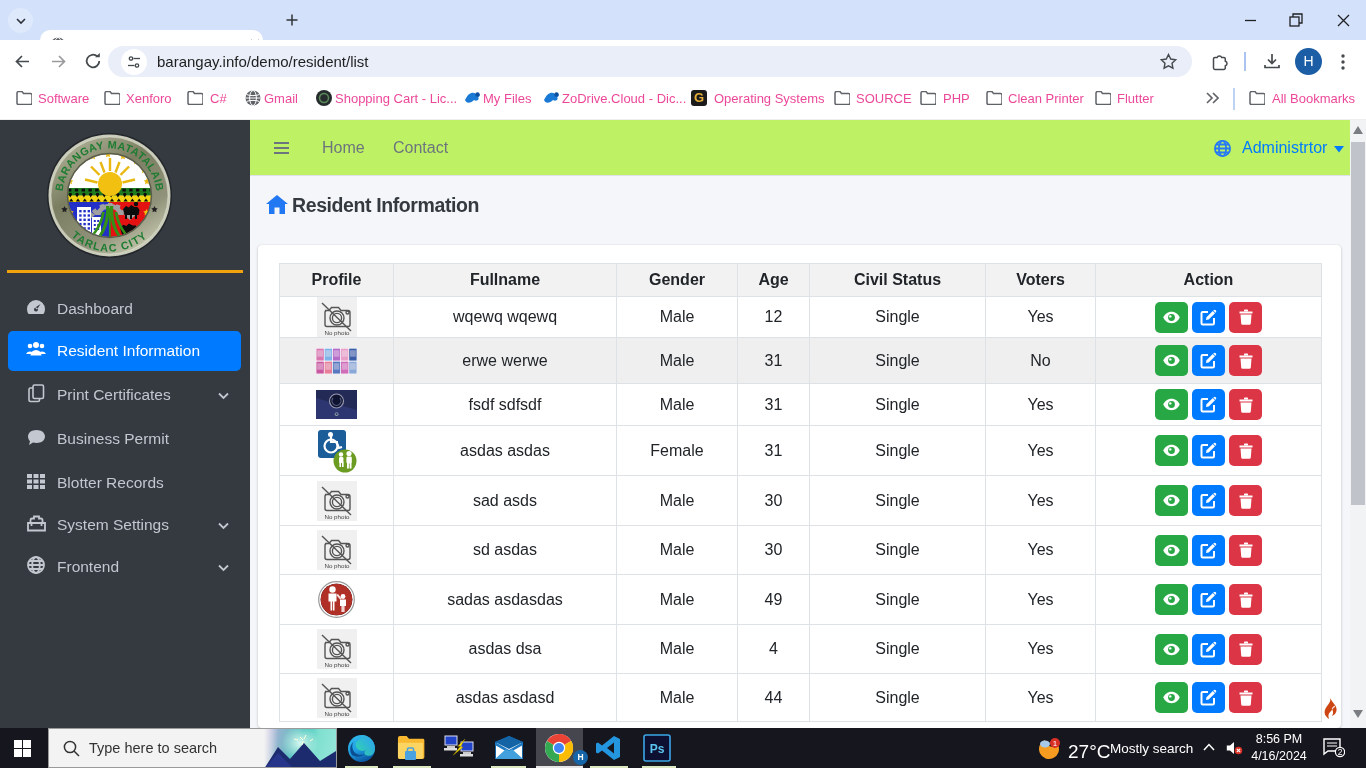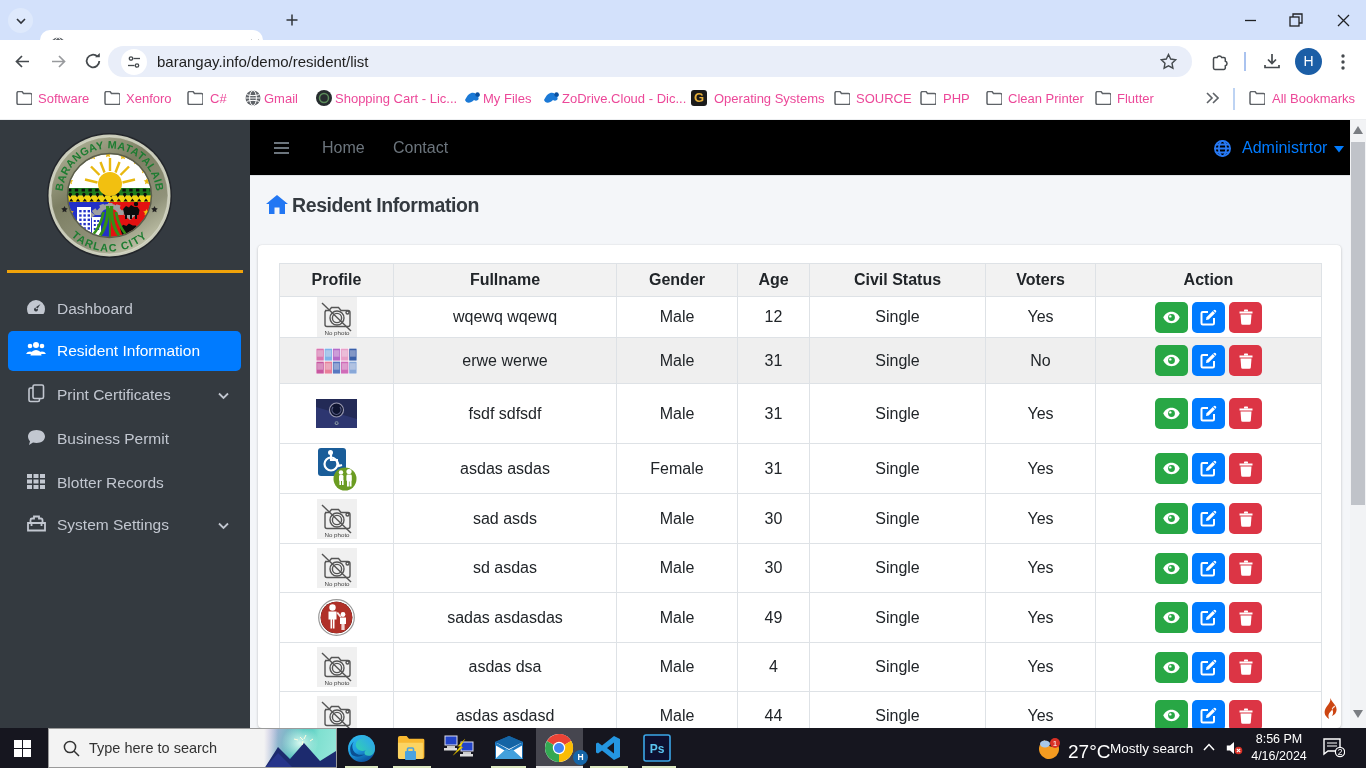--- a/index.html
+++ b/index.html
@@ -10,21 +10,21 @@
   #tabsearch { left:8px; top:8px; width:25px; height:25px; border-radius:13px; background:#dee9fc; display:flex; align-items:center; justify-content:center; }
   #activetab { left:40px; top:6px; width:223px; height:34px; background:#fff; border-radius:10px 10px 0 0;margin-top:24px; }
   .tabtitle { position:absolute; left:33px; top:9px; font-size:13px; color:#3c4043; }
   #toolbar { left:0; top:40px; width:1366px; height:38px; background:#fff; }
   #omnibox { left:108px; top:46px; width:1084px; height:31px; border-radius:15.5px; background:#e9eef9; }
   #bookmarks { left:0; top:78px; width:1366px; height:42px; background:#fff; border-bottom:1px solid #eceef0; }
   .bm { position:absolute; top:12.5px; font-size:13px; color:#ec4899; white-space:nowrap; }
   
   #viewport { left:0; top:120px; width:1366px; height:608px; background:#f4f6f9; overflow:hidden; }
   #sidebar { left:0; top:0; width:250px; height:608px; background:#343a40; }
-  #navbar { left:250px; top:0; width:1100px; height:56px; background:#000000; border-bottom:1px solid #dee2e6; }
+  #navbar { left:250px; top:0; width:1100px; height:56px; background:#bef264; border-bottom:1px solid #dee2e6; }
   .navlink { position:absolute; top:19px; font-size:16px; color:#6c757d; }
   .menuitem { position:absolute; left:8px; width:233px; height:40px; color:#c2c7d0; font-size:15.5px; display:flex; align-items:center; }
   .menuitem .ic { width:36px; margin-left:10px; text-align:center; flex:0 0 36px; }
   .menuitem .txt { margin-left:3px; }
   .menuitem .chev { position:absolute; right:12px; }
   
   #ph-title { left:292px; top:194px; font-size:19.5px; letter-spacing:-0.4px; font-weight:bold; color:#343a40; }
   #addbtn { left:1186px; top:193px; width:143px; height:34px; background:#17a2b8; border-radius:4px; color:#fff; font-size:12px; letter-spacing:0.1px; font-weight:bold; white-space:nowrap; display:flex; align-items:center; justify-content:center; }
   #card { left:258px; top:245px; width:1083px; height:483px; background:#fff; border-radius:4px; box-shadow:0 0 1px rgba(0,0,0,.125),0 1px 3px rgba(0,0,0,.2); }
   table { border-collapse:collapse; position:absolute; left:21px; top:18px; table-layout:fixed; }
@@ -358,20 +358,31 @@
     <div class="menuitem" style="top:385px">
         <span class="ic" id="ic-tool"><svg width="19" height="17" viewBox="0 0 19 17">
             <path d="M1 8 H18 V15.5 H1 Z M3.5 8 V5 a1.5 1.5 0 0 1 1.5-1.5 H7 V1.5 H12 V3.5 H14 A1.5 1.5 0 0 1 15.5 5 V8" fill="none" stroke="#c2c7d0" stroke-width="1.8"></path>
             <path d="M4.5 8 V11 M14.5 8 V11" stroke="#c2c7d0" stroke-width="1.8"></path>
           </svg></span>
         <span class="txt">System Settings</span>
         <span class="chev" id="ch2"><svg width="11" height="8" viewBox="0 0 11 8">
             <path d="M1 1.5 L5.5 6 L10 1.5" stroke="#c2c7d0" stroke-width="1.8" fill="none"></path>
           </svg></span>
       </div>
+    <div class="menuitem" style="top:427px">
+        <span class="ic" id="ic-globe"><svg width="18" height="18" viewBox="0 0 18 18">
+            <circle cx="9" cy="9" r="8" fill="none" stroke="#c2c7d0" stroke-width="1.8"></circle>
+            <ellipse cx="9" cy="9" rx="3.8" ry="8" fill="none" stroke="#c2c7d0" stroke-width="1.8"></ellipse>
+            <path d="M1 9 H17 M1.8 5 H16.2 M1.8 13 H16.2" stroke="#c2c7d0" stroke-width="1.8"></path>
+          </svg></span>
+        <span class="txt">Frontend</span>
+        <span class="chev" id="ch3"><svg width="11" height="8" viewBox="0 0 11 8">
+            <path d="M1 1.5 L5.5 6 L10 1.5" stroke="#c2c7d0" stroke-width="1.8" fill="none"></path>
+          </svg></span>
+      </div>
   </div>
   <div class="abs" id="navbar">
     <svg class="abs" style="left:24px;top:21px" width="15" height="14" viewBox="0 0 15 14">
         <path d="M0 2 H15 M0 7 H15 M0 12 H15" stroke="#6c757d" stroke-width="2"></path>
       </svg>
     <span class="navlink" style="left:72px">Home</span>
     <span class="navlink" style="left:143px">Contact</span>
     <svg class="abs" style="left:964px;top:20px" width="17" height="17" viewBox="0 0 17 17">
         <circle cx="8.5" cy="8.5" r="7.6" fill="none" stroke="#2779f4" stroke-width="1.8"></circle>
         <ellipse cx="8.5" cy="8.5" rx="3.6" ry="7.6" fill="none" stroke="#2779f4" stroke-width="1.8"></ellipse>
@@ -497,21 +508,21 @@
                 <div class="abtn br">
                   <svg width="14" height="16" viewBox="0 0 14 16">
                     <path d="M0.5 2.5 H13.5 V4.5 H0.5 Z" fill="#fff"></path>
                     <path d="M5 2.5 V1.2 A0.7 0.7 0 0 1 5.7 0.5 H8.3 A0.7 0.7 0 0 1 9 1.2 V2.5" fill="#fff"></path>
                     <path d="M1.5 5.5 H12.5 L11.8 14.5 A1.4 1.4 0 0 1 10.4 15.8 H3.6 A1.4 1.4 0 0 1 2.2 14.5 Z" fill="#fff"></path>
                   </svg>
                 </div>
               </div>
             </td>
           </tr>
-          <tr style="height:60px">
+          <tr style="height:42px">
             <td>
               <div style="display:flex;justify-content:center;align-items:center">
                 <svg width="41" height="29" viewBox="0 0 41 29">
                   <rect width="41" height="29" fill="#232a56"></rect>
                   <path d="M0 8 L41 20 V29 H0 Z" fill="#2d3670"></path>
                   <circle cx="20.5" cy="11" r="7" fill="#0e1430" stroke="#9898b0" stroke-width="1.2"></circle>
                   <path d="M17 8 a4.5 4.5 0 1 0 7 0" fill="none" stroke="#555a80" stroke-width="1.2"></path>
                   <text x="20.5" y="26" font-size="5" fill="#9aa" text-anchor="middle">✪</text>
                 </svg>
               </div>

